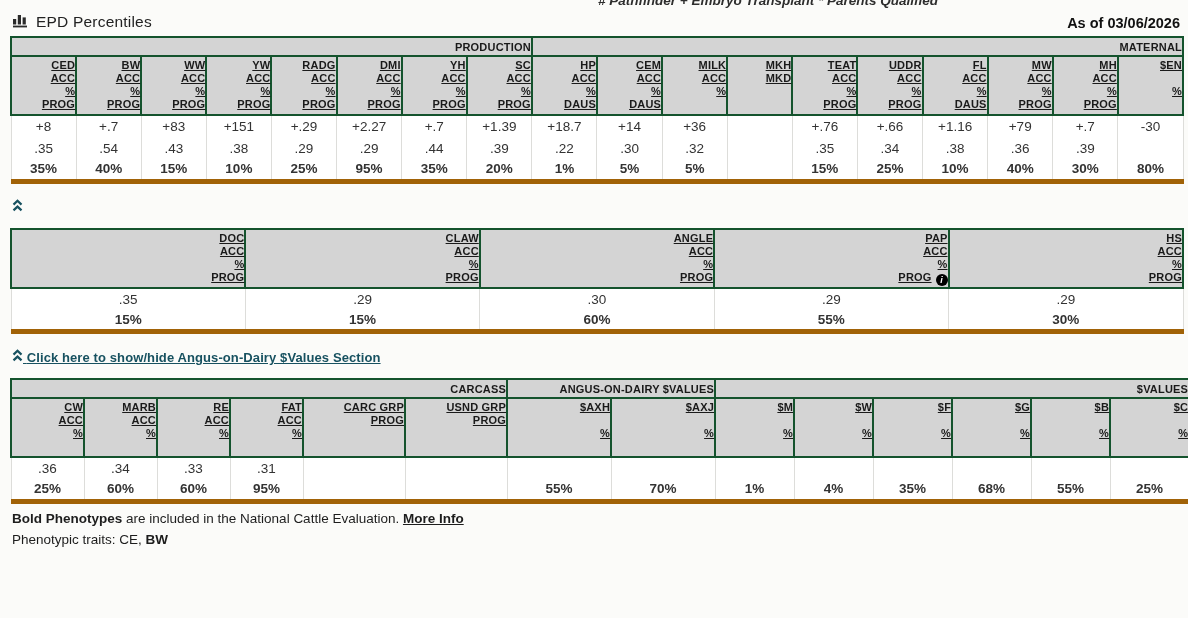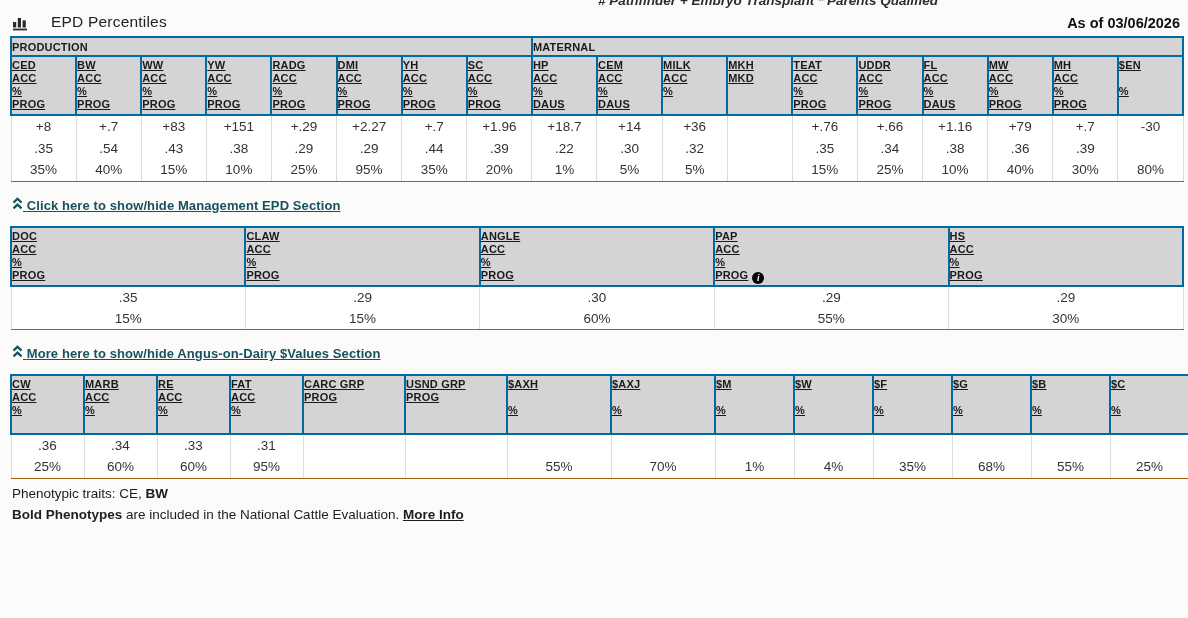--- a/index.html
+++ b/index.html
@@ -19,35 +19,35 @@
     font-size: 13.5px;
     color: #2e2e2e;
     white-space: nowrap;
   }
   .title-row {
     display: flex;
     justify-content: space-between;
     align-items: flex-end;
     margin: 13px 8px 5px 12px;
   }
-  .title-left { display: flex; align-items: flex-end; gap: 22px; }
+  .title-left { display: flex; align-items: flex-start; gap: 7px; }
   .page-title { font-size: 15.5px; color: #222; letter-spacing: .2px; }
   .as-of { font-size: 14.5px; font-weight: bold; color: #111; margin-left: 32px; }
 
   .tablewrap { margin: 0 4px 0 10px; }
   table.epd-table {
     width: 100%;
     border-collapse: collapse;
     table-layout: fixed;
   }
   table.epd-table th {
     background: #d4d4d4;
-    border: 2px solid #0369a1;
+    border: 2px solid #14532d;
     color: #1a1a1a;
-    text-align: left;
+    text-align: right;
   }
   tr.group-row th {
     font-size: 11px;
     font-weight: bold;
     height: 19px;
     letter-spacing: .2px;
   }
   tr.head-row th { vertical-align: top; padding: 2px 0 3px; text-decoration: underline; }
   .hl {
     height: 13px; line-height: 13px;
@@ -57,21 +57,21 @@
   }
   table.epd-table td {
     background: #ffffff;
     text-align: center;
     height: 22px;
     font-size: 13.5px;
     color: #333;
     border-left: 1px solid #ddddda;
     border-right: 1px solid #ddddda;
   }
-  tr.data-row-last td { border-bottom: 1px solid #a16207; }
+  tr.data-row-last td { border-bottom: 5px solid #a16207; font-weight: bold; }
 
   .toggle-row { margin: 15px 10px 13px 12px; display: flex; align-items: center; gap: 8px; }
   a.toggle-link {
     color: #175160;
     font-weight: bold;
     font-size: 13px;
     text-decoration: underline;
     cursor: pointer;
     letter-spacing: .1px;
   }
@@ -241,21 +241,21 @@
           </th>
         </tr>
         <tr class="data-row">
           <td>+8</td>
           <td>+.7</td>
           <td>+83</td>
           <td>+151</td>
           <td>+.29</td>
           <td>+2.27</td>
           <td>+.7</td>
-          <td>+1.96</td>
+          <td>+1.39</td>
           <td>+18.7</td>
           <td>+14</td>
           <td>+36</td>
           <td></td>
           <td>+.76</td>
           <td>+.66</td>
           <td>+1.16</td>
           <td>+79</td>
           <td>+.7</td>
           <td>-30</td>
@@ -305,21 +305,20 @@
   </div>
 
 <div class="toggle-row">
   <a class="toggle-link">
     <span class="chev">
       <svg width="11" height="13" viewBox="0 0 11 13" fill="none" stroke="#175160" stroke-width="2.2">
         <polyline points="1.5,5.6 5.5,1.8 9.5,5.6"></polyline>
         <polyline points="1.5,11.4 5.5,7.6 9.5,11.4"></polyline>
       </svg>
     </span>
-    <span>Click here to show/hide Management EPD Section</span>
   </a>
 </div>
 
 <div class="tablewrap">
     <table class="epd-table">
       <tbody>
         <tr class="head-row">
           <th>
             <div class="hl"><span>DOC</span></div>
             <div class="hl"><span>ACC</span></div>
@@ -370,21 +369,21 @@
   </div>
 
 <div class="toggle-row">
   <a class="toggle-link">
     <span class="chev">
       <svg width="11" height="13" viewBox="0 0 11 13" fill="none" stroke="#175160" stroke-width="2.2">
         <polyline points="1.5,5.6 5.5,1.8 9.5,5.6"></polyline>
         <polyline points="1.5,11.4 5.5,7.6 9.5,11.4"></polyline>
       </svg>
     </span>
-    <span>More here to show/hide Angus-on-Dairy $Values Section</span>
+    <span>Click here to show/hide Angus-on-Dairy $Values Section</span>
   </a>
 </div>
 
 <div class="tablewrap">
     <table class="epd-table">
       <colgroup>
         <col style="width: 73px;">
         <col style="width: 73px;">
         <col style="width: 73px;">
         <col style="width: 73px;">
@@ -393,20 +392,25 @@
         <col style="width: 104px;">
         <col style="width: 104px;">
         <col style="width: 79px;">
         <col style="width: 79px;">
         <col style="width: 79px;">
         <col style="width: 79px;">
         <col style="width: 79px;">
         <col style="width: 79px;">
       </colgroup>
       <tbody>
+        <tr class="group-row">
+          <th colspan="6">CARCASS</th>
+          <th colspan="2">ANGUS-ON-DAIRY $VALUES</th>
+          <th colspan="6">$VALUES</th>
+        </tr>
         <tr class="head-row">
           <th>
             <div class="hl"><span>CW</span></div>
             <div class="hl"><span>ACC</span></div>
             <div class="hl"><span>%</span></div>
             <div class="hl"><span></span></div>
           </th>
           <th>
             <div class="hl"><span>MARB</span></div>
             <div class="hl"><span>ACC</span></div>
@@ -516,15 +520,15 @@
           <td>35%</td>
           <td>68%</td>
           <td>55%</td>
           <td>25%</td>
         </tr>
       </tbody>
     </table>
   </div>
 
 <div class="footer">
+  <div><b>Bold Phenotypes</b><span> are included in the National Cattle Evaluation. </span><a class="more-info">More Info</a></div>
   <div><span>Phenotypic traits: CE, </span><b>BW</b></div>
-  <div><b>Bold Phenotypes</b><span> are included in the National Cattle Evaluation. </span><a class="more-info">More Info</a></div>
 </div>
 
 </body></html>

